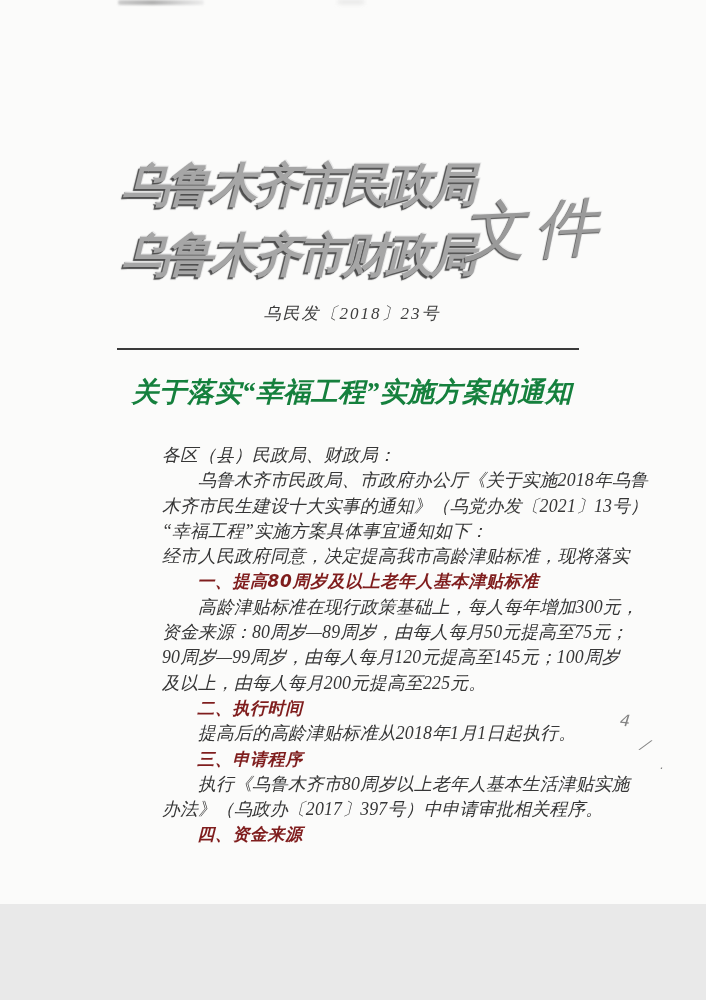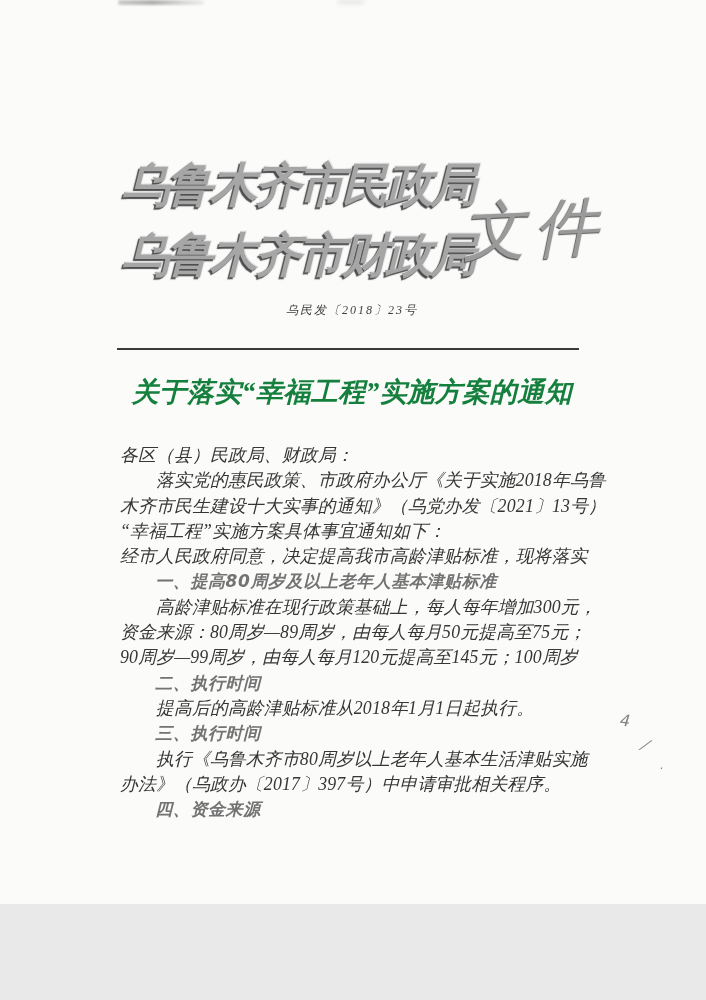--- a/index.html
+++ b/index.html
@@ -31,40 +31,40 @@
     text-shadow:-2px 2px 1px #4e4e4e, 1px -1px 0 #e8e8e8, 0 0 1px #7a7a7a;
   }
   .doc-type{
     position:absolute;left:462px;top:186px;
     font-size:64px;font-weight:500;letter-spacing:8px;white-space:nowrap;
     color:#9a9a9a;transform:rotate(-2.5deg);
     text-shadow:-1px 1px 1px #555, 1px -1px 0 #eee;
   }
   .doc-number{
     position:absolute;left:113px;top:302px;width:478px;
-    text-align:center;font-size:12px;letter-spacing:2px;color:#3d3d3d;
+    text-align:center;font-size:17px;letter-spacing:2px;color:#3d3d3d;
     white-space:nowrap;
   }
   .rule{
     position:absolute;left:117px;top:348px;width:462px;height:2px;
     background:#3a3a3a;
   }
   .title{
     position:absolute;left:96px;top:374px;width:512px;margin:0;
     text-align:center;font-size:27px;font-weight:bold;letter-spacing:0.5px;
     color:#15803d;white-space:nowrap;
   }
   .body{
     position:absolute;left:120px;top:443px;width:480px;
     font-size:17.8px;line-height:25.3px;color:#363636;
   }
-  .line{white-space:nowrap;letter-spacing:0.2px;}
+  .line{white-space:nowrap;letter-spacing:0.2px;margin-left:42px;}
   .hei{
     font-family:"DejaVu Sans","Liberation Sans",sans-serif;
-    font-weight:bold;font-size:17px;color:#737373;letter-spacing:0.6px;
+    font-weight:bold;font-size:17px;color:#7f1d1d;letter-spacing:0.6px;
   }
   
   .hand{position:absolute;color:#5c5c5c;font-family:"DejaVu Sans",sans-serif;opacity:.75;}
   .hand-1{left:620px;top:711px;font-size:16px;transform:rotate(6deg);}
   .hand-2{left:643px;top:736px;font-size:15px;transform:rotate(14deg) skewX(-18deg);}
   .hand-3{left:660px;top:758px;font-size:12px;}
   
   .footer{position:absolute;left:437px;top:944px;height:56px;display:flex;align-items:center;}
   .qr{width:52px;height:53px;display:block;}
   .scan-credit{
@@ -87,31 +87,32 @@
   <div class="doc-type">文件</div>
 
   <div class="doc-number">乌民发〔2018〕23号</div>
 
   <div class="rule"></div>
 
   <h1 class="title">关于落实“幸福工程”实施方案的通知</h1>
 
   <div class="body">
     <div class="line">各区（县）民政局、财政局：</div>
-    <div class="line">　　落实党的惠民政策、市政府办公厅《关于实施2018年乌鲁</div>
+    <div class="line">　　乌鲁木齐市民政局、市政府办公厅《关于实施2018年乌鲁</div>
     <div class="line">木齐市民生建设十大实事的通知》（乌党办发〔2021〕13号）</div>
     <div class="line">“幸福工程”实施方案具体事宜通知如下：</div>
     <div class="line">经市人民政府同意，决定提高我市高龄津贴标准，现将落实</div>
     <div class="line hei">　　一、提高80周岁及以上老年人基本津贴标准</div>
     <div class="line">　　高龄津贴标准在现行政策基础上，每人每年增加300元，</div>
     <div class="line">资金来源：80周岁—89周岁，由每人每月50元提高至75元；</div>
     <div class="line">90周岁—99周岁，由每人每月120元提高至145元；100周岁</div>
+    <div class="line">及以上，由每人每月200元提高至225元。</div>
     <div class="line hei">　　二、执行时间</div>
     <div class="line">　　提高后的高龄津贴标准从2018年1月1日起执行。</div>
-    <div class="line hei">　　三、执行时间</div>
+    <div class="line hei">　　三、申请程序</div>
     <div class="line">　　执行《乌鲁木齐市80周岁以上老年人基本生活津贴实施</div>
     <div class="line">办法》（乌政办〔2017〕397号）中申请审批相关程序。</div>
     <div class="line hei">　　四、资金来源</div>
   </div>
 
   <span class="hand hand-1">4</span>
   <span class="hand hand-2">/</span>
   <span class="hand hand-3">.</span>
 
   <div class="footer">

